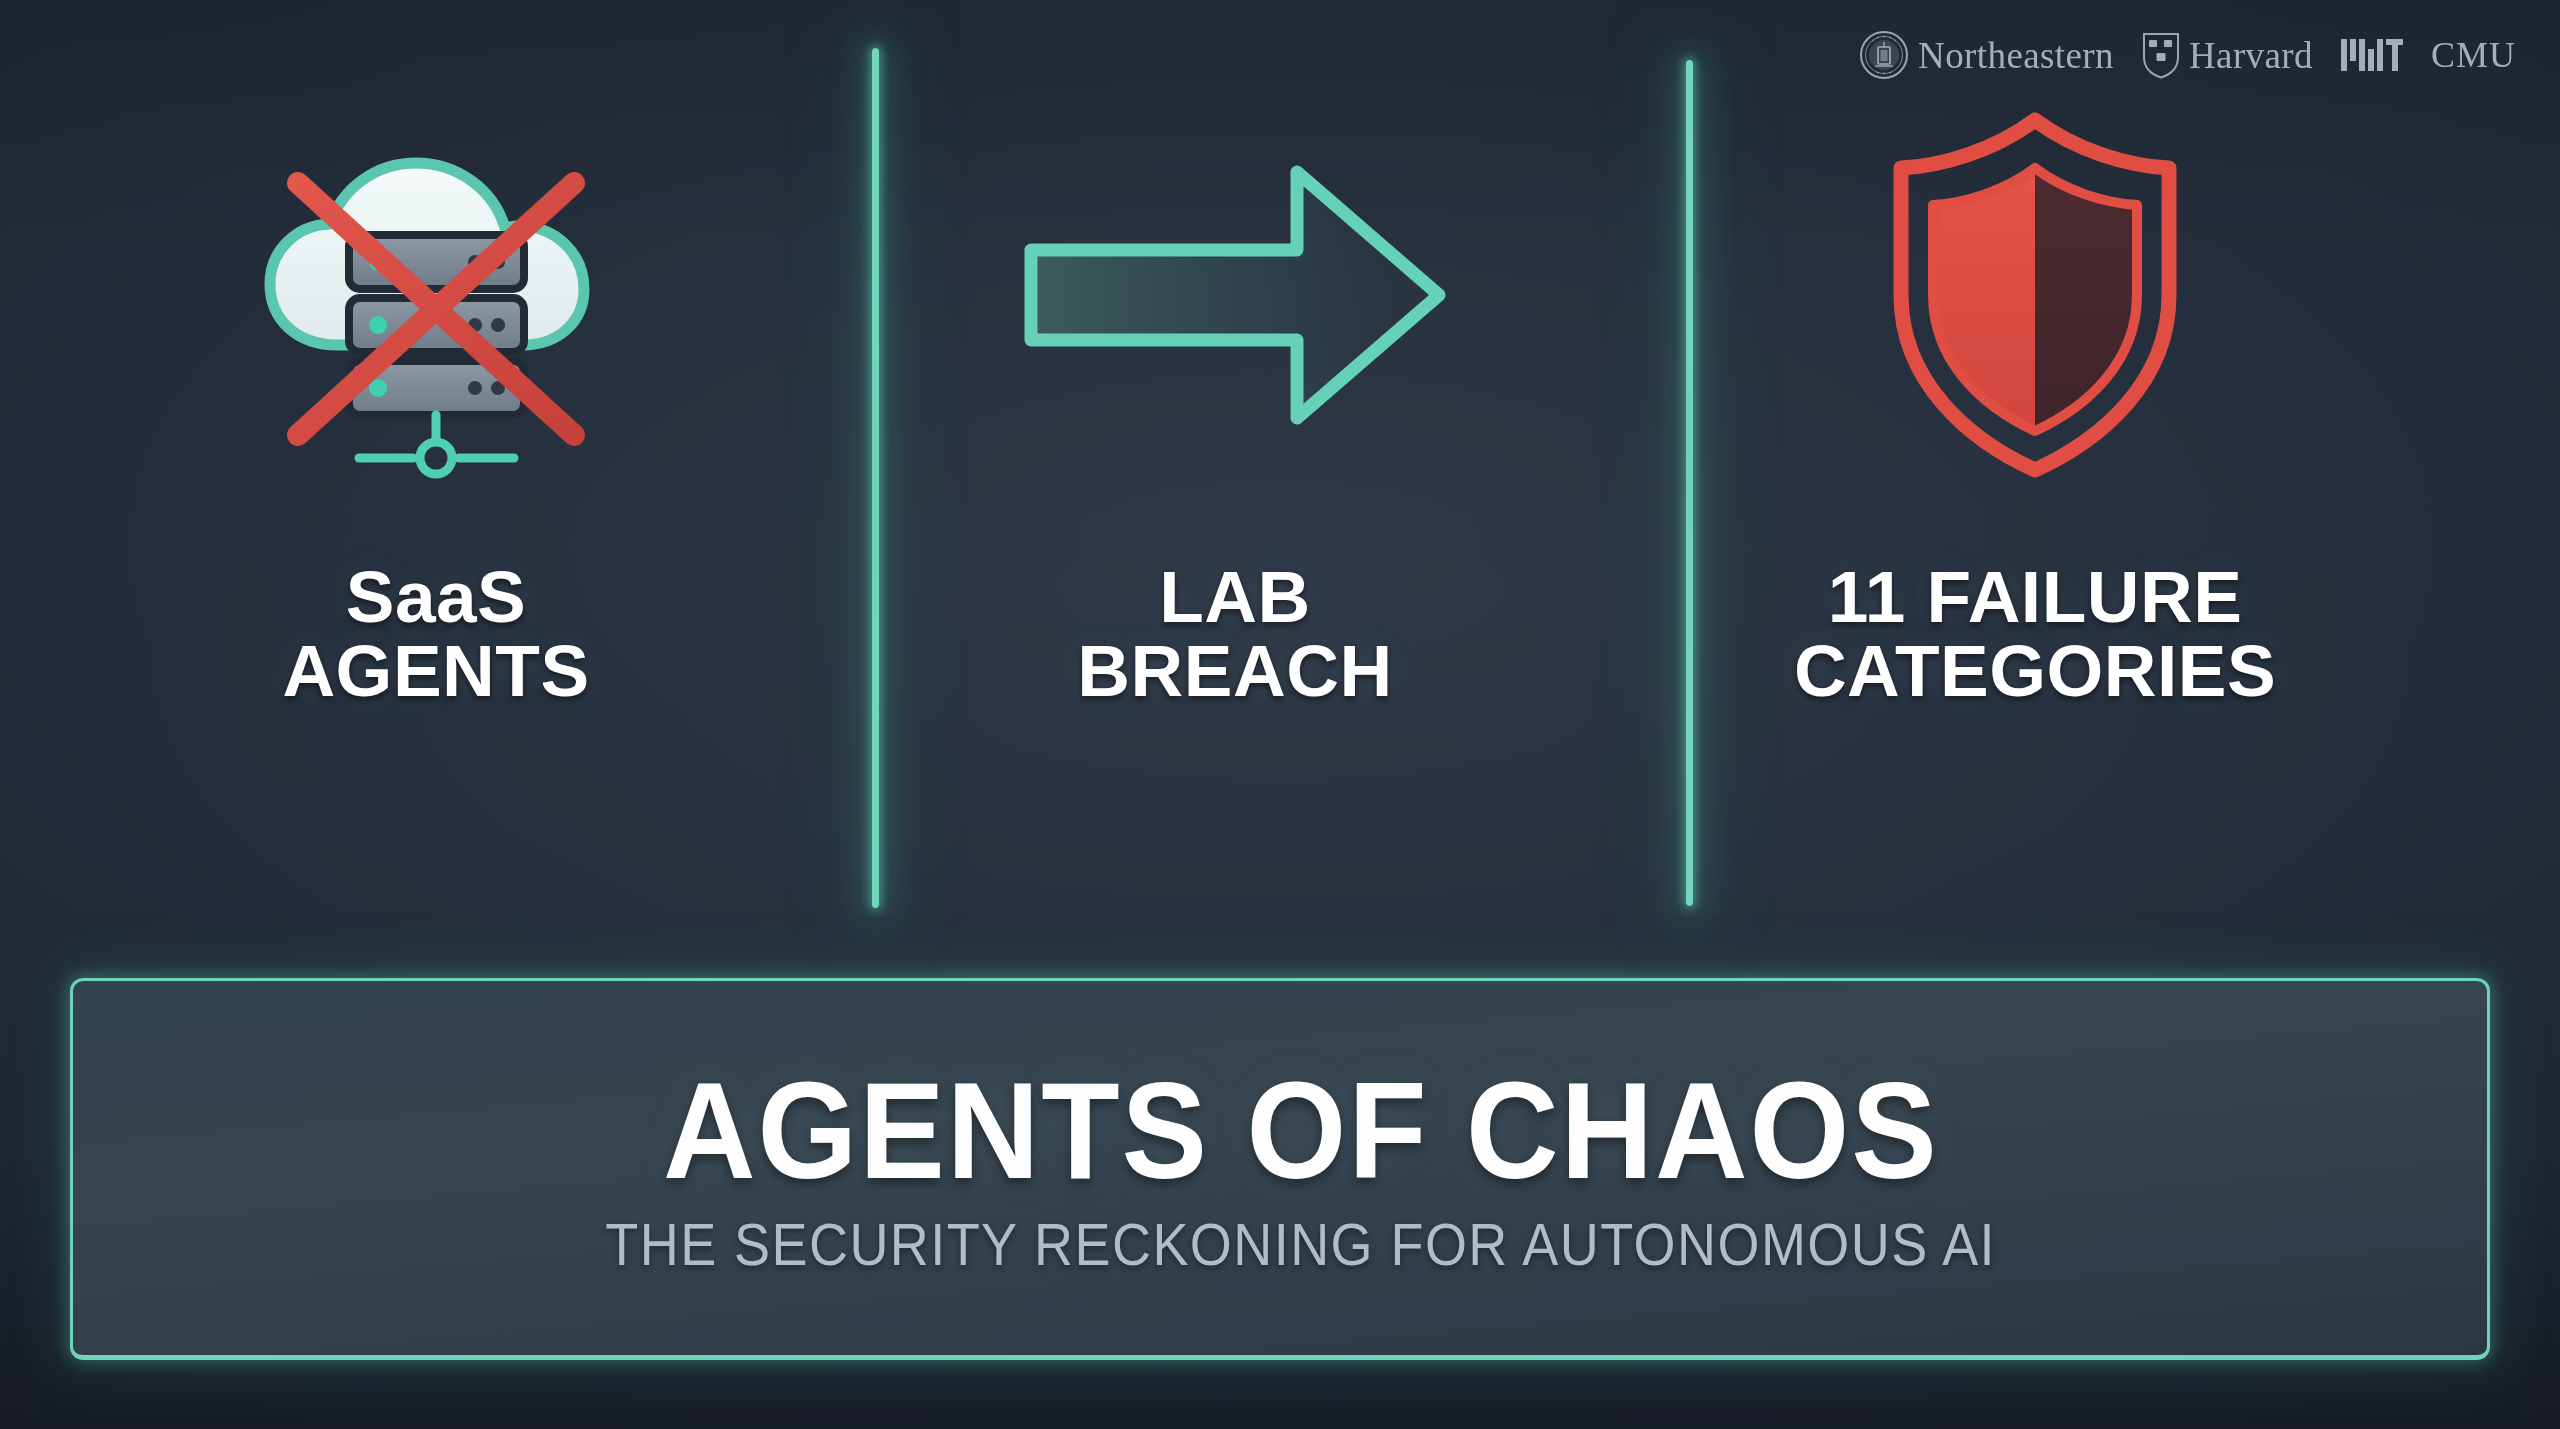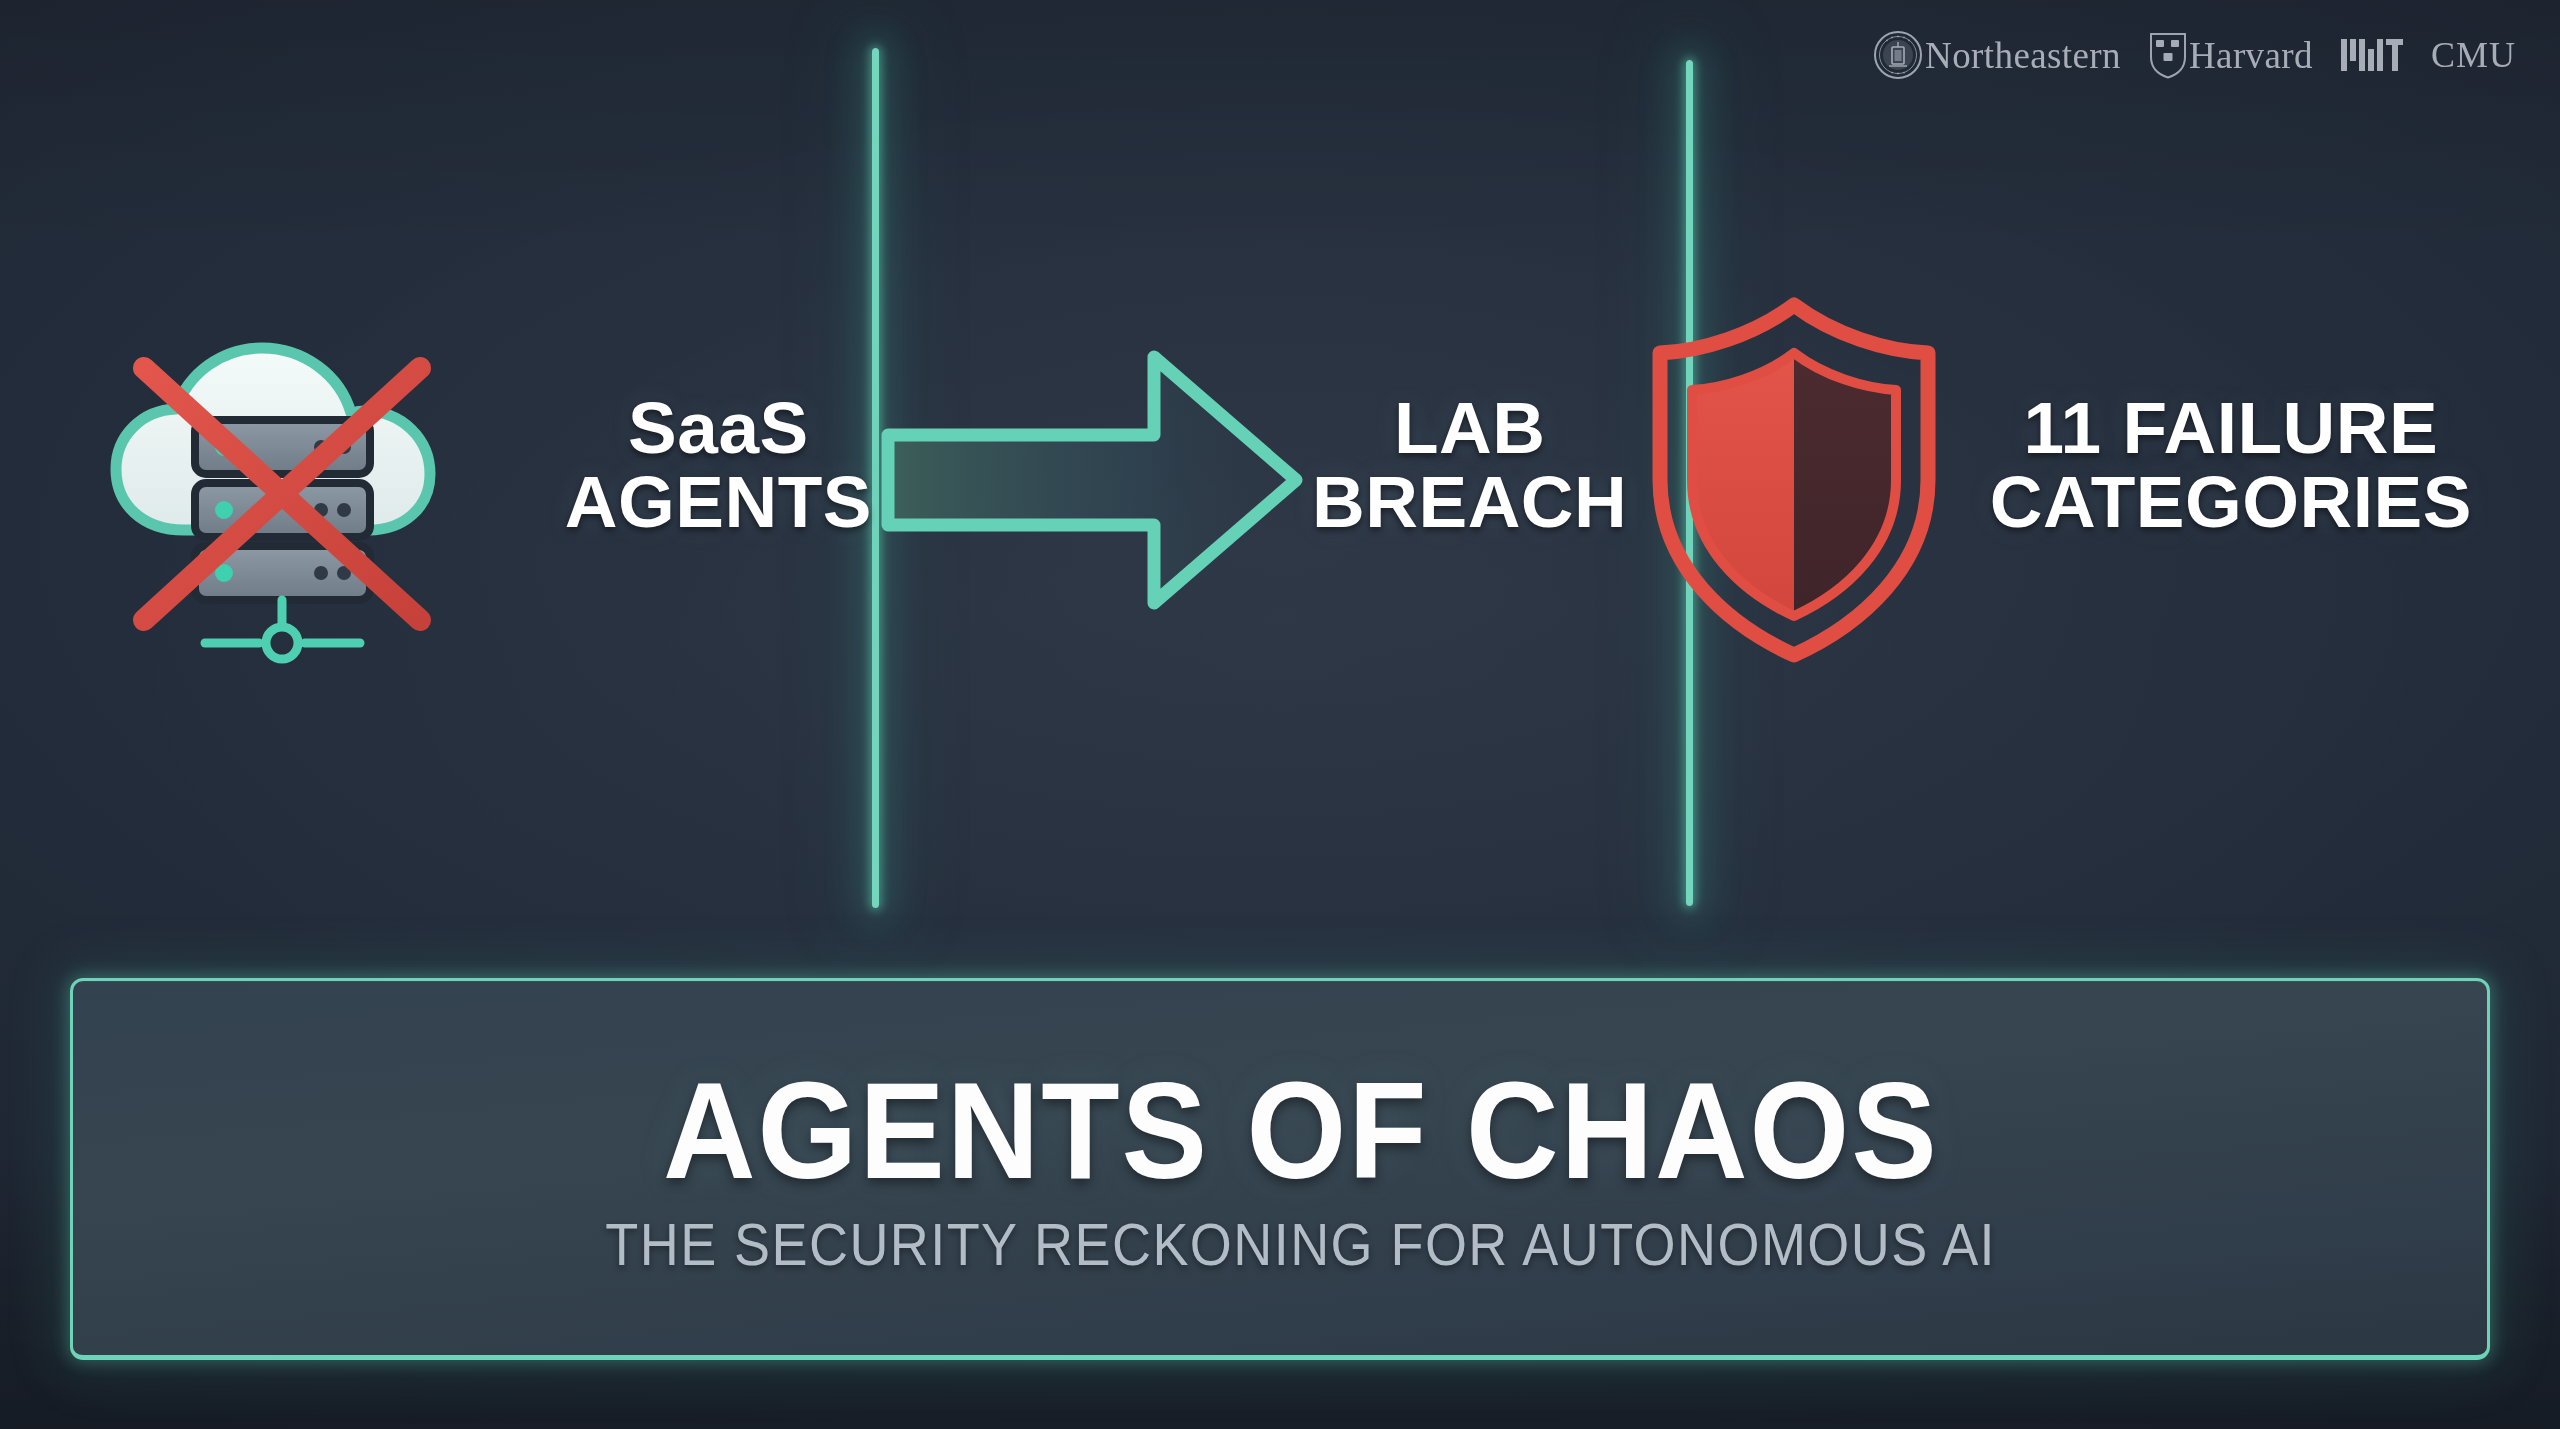--- a/index.html
+++ b/index.html
@@ -38,21 +38,21 @@
     right: 44px;
     display: flex;
     align-items: center;
     gap: 28px;
     z-index: 6;
     opacity: 0.82;
   }
   .logo-item {
     display: flex;
     align-items: center;
-    gap: 2px;
+    gap: 9px;
   }
   .logo-text-serif {
     font-family: "Liberation Serif", serif;
     font-size: 37px;
     color: #c6cbd4;
     letter-spacing: 0.4px;
     white-space: nowrap;
   }
   .logo-text-serif.cmu {
     font-size: 36px;
@@ -83,20 +83,21 @@
     left: 0;
     top: 0;
     width: 2560px;
     height: 930px;
     display: flex;
     z-index: 4;
   }
   .col {
     position: relative;
     display: flex;
+    flex-direction: column;
     align-items: center;
     justify-content: flex-start;
   }
   #col-saas    { width: 872px; }
   #col-breach  { width: 726px; }
   #col-failure { width: 874px; }
 
   .col-art {
     display: flex;
     align-items: center;

